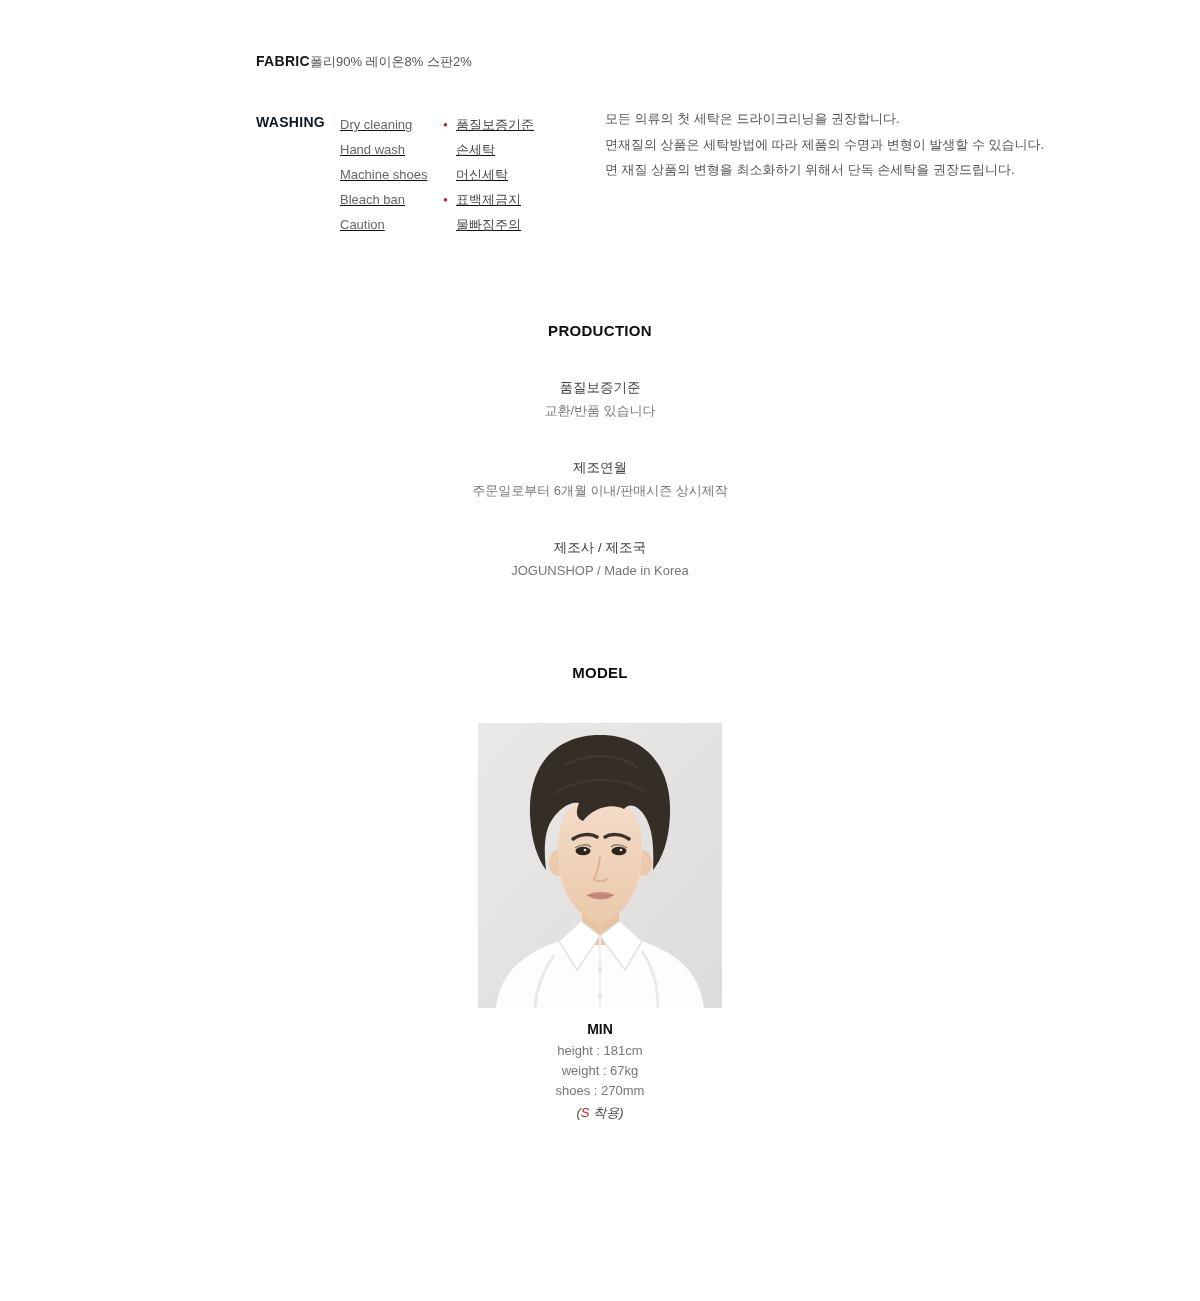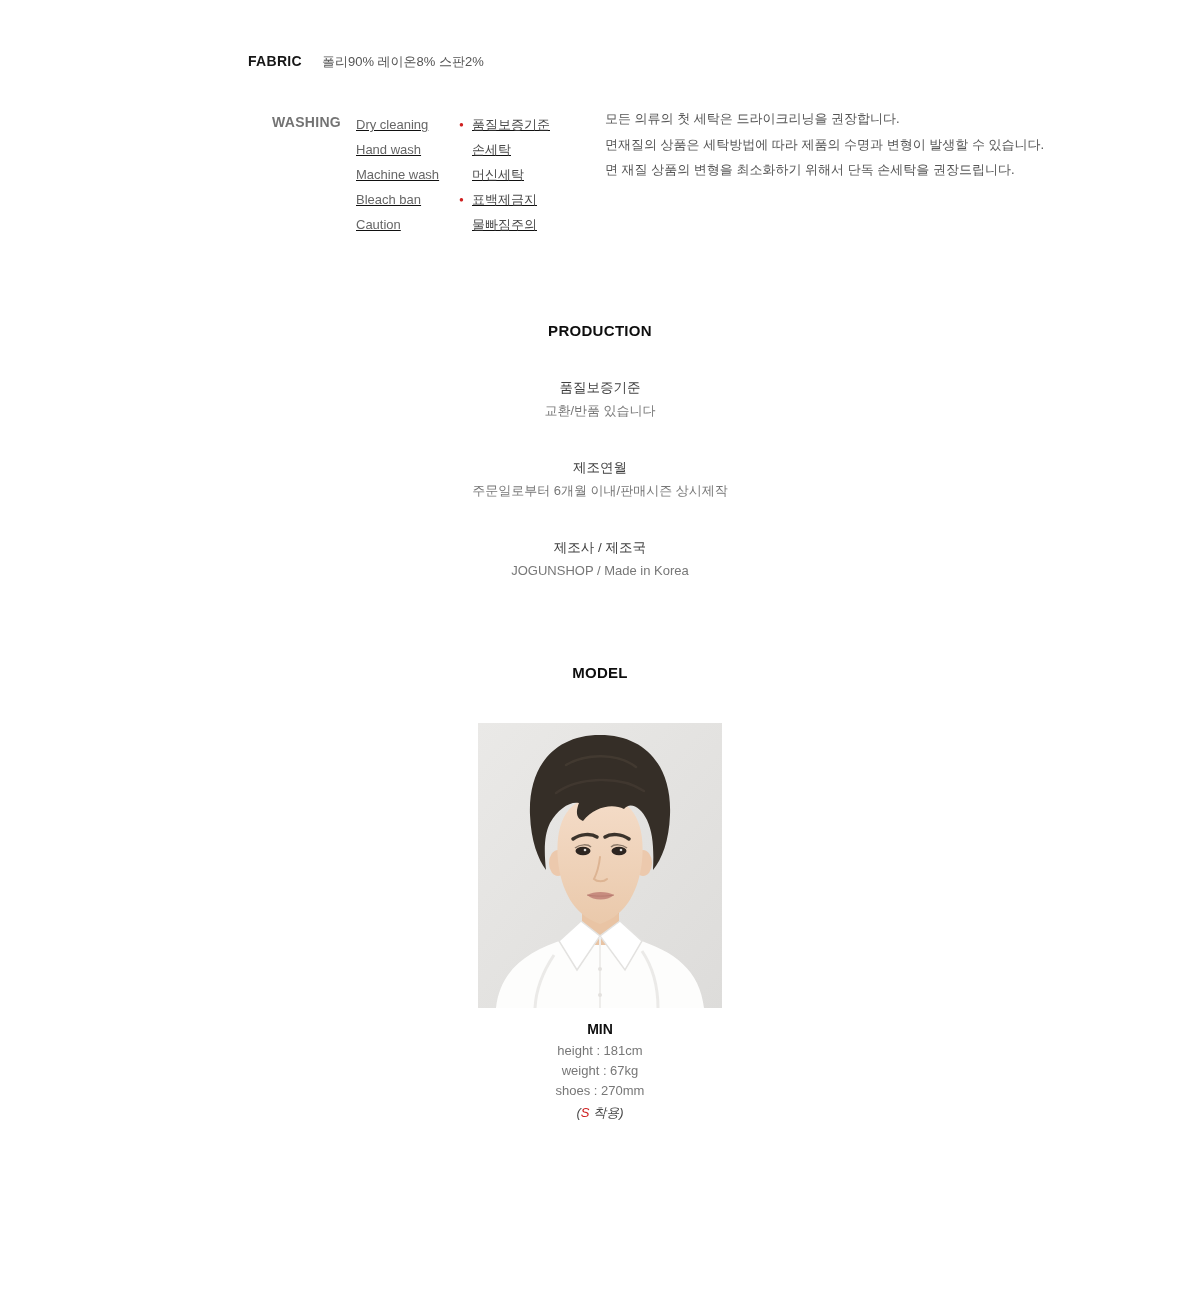--- a/index.html
+++ b/index.html
@@ -20,25 +20,24 @@
     width:1200px;
     height:1301px;
     margin:0 auto;
     background:#ffffff;
     overflow:hidden;
   }
 
   
   .fabric-section{
     position:absolute;
-    left:248px;
+    left:256px;
     top:53px;
     display:flex;
     align-items:baseline;
-    gap:20px;
   }
   .fabric-label{
     font-size:14px;
     font-weight:bold;
     letter-spacing:.3px;
     color:#161616;
   }
   .fabric-value{
     font-size:13px;
     color:var(--text-mid);
@@ -50,23 +49,22 @@
     left:256px;
     top:112px;
     display:flex;
     align-items:flex-start;
   }
   .washing-label{
     width:84px;
     font-size:14px;
     font-weight:bold;
     letter-spacing:.3px;
-    color:#737373;
-    line-height:20px;
-    margin-left:16px;
+    color:#0f172a;
+    line-height:20px;
   }
   .washing-table{display:block;text-decoration:underline;}
   .washing-row{
     display:flex;
     height:25px;
     align-items:center;
   }
   .washing-en{
     width:103px;
     font-size:13px;
@@ -175,21 +173,21 @@
     <div class="washing-table">
       <div class="washing-row">
         <span class="washing-en">Dry cleaning</span>
         <span class="washing-ko"><span class="washing-bullet">●</span><span>품질보증기준</span></span>
       </div>
       <div class="washing-row">
         <span class="washing-en">Hand wash</span>
         <span class="washing-ko"><span class="washing-bullet"></span><span>손세탁</span></span>
       </div>
       <div class="washing-row">
-        <span class="washing-en">Machine wash</span>
+        <span class="washing-en">Machine shoes</span>
         <span class="washing-ko"><span class="washing-bullet"></span><span>머신세탁</span></span>
       </div>
       <div class="washing-row">
         <span class="washing-en">Bleach ban</span>
         <span class="washing-ko"><span class="washing-bullet">●</span><span>표백제금지</span></span>
       </div>
       <div class="washing-row">
         <span class="washing-en">Caution</span>
         <span class="washing-ko"><span class="washing-bullet"></span><span>물빠짐주의</span></span>
       </div>

